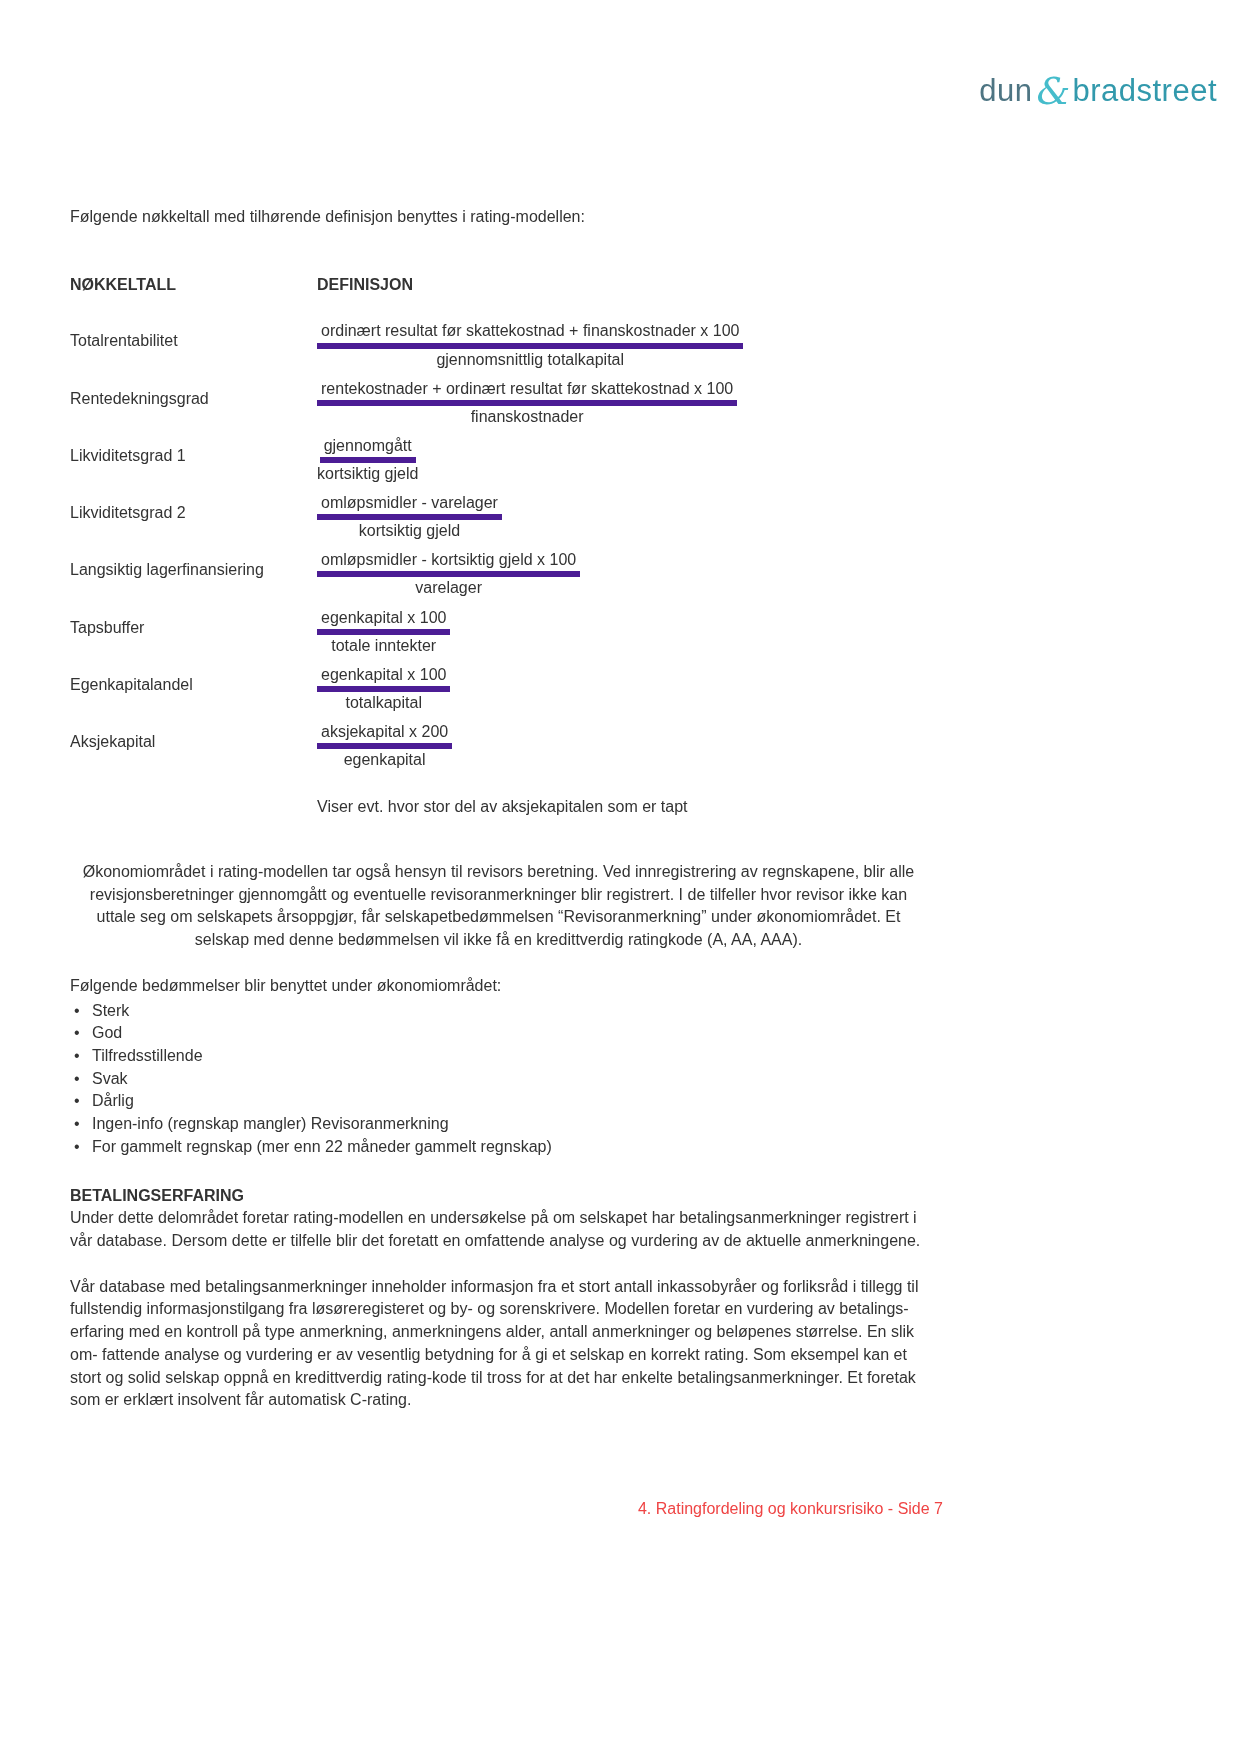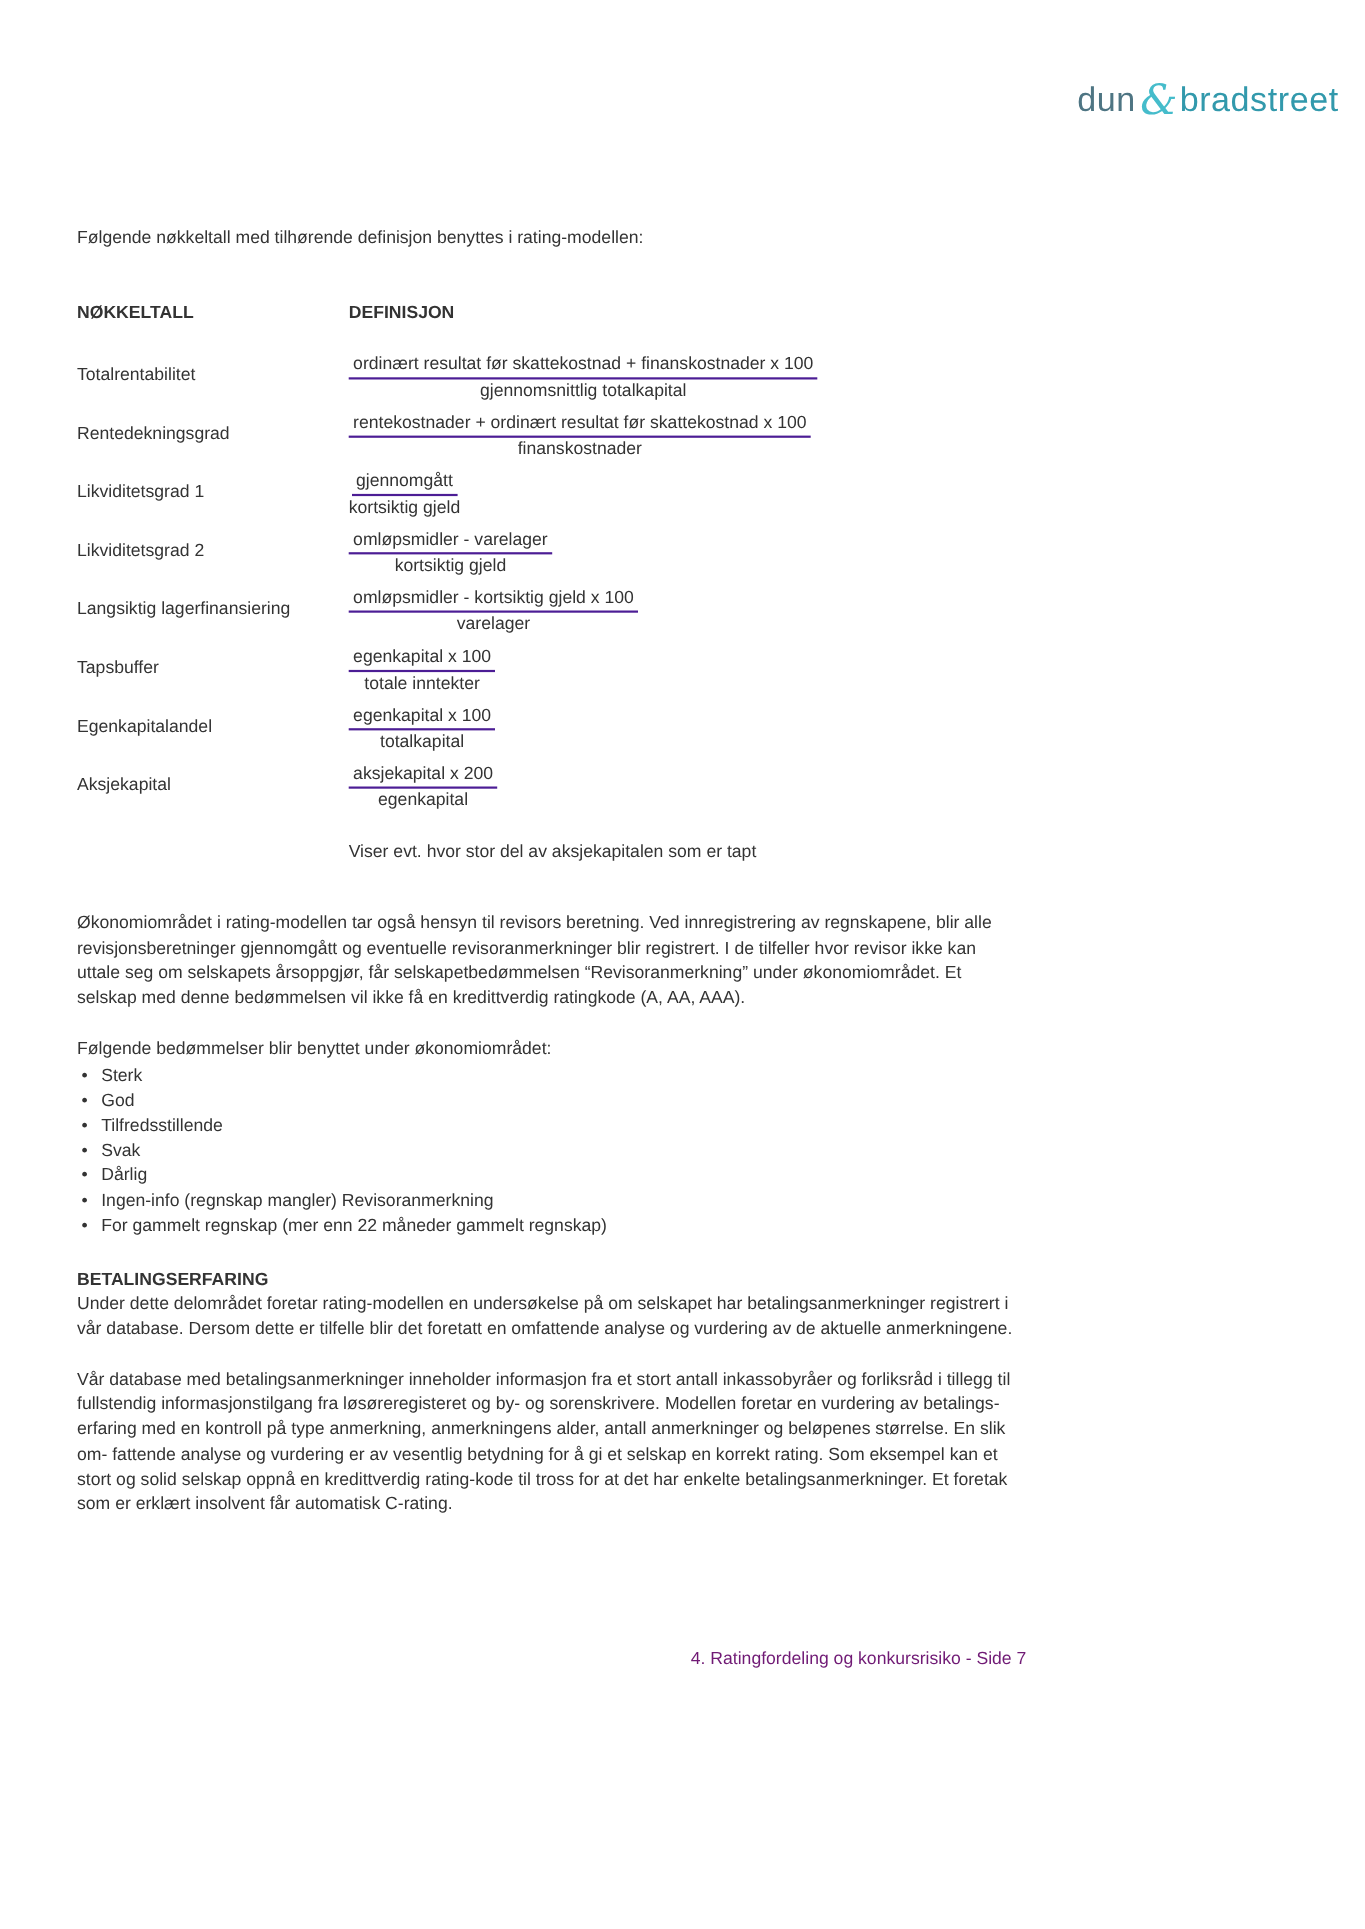--- a/index.html
+++ b/index.html
@@ -82,39 +82,40 @@
     flex: 1 1 auto;
   }
   .fraction {
     display: inline-block;
     text-align: center;
     vertical-align: top;
     line-height: 1.32;
   }
   .fraction .num {
     display: inline-block;
-    border-bottom: 2px solid #4c1d95;
+    border-bottom: 6px solid #4c1d95;
     padding: 0 4px 1px 4px;
   }
   .fraction .den {
     display: block;
   }
   .kv-note {
     margin-top: 26px;
   }
   .kv-note .kv-label {
     padding-top: 0;
   }
 
   
   .para {
     margin: 23px 0 0 0;
   }
   .para-okonomi {
     margin-top: 42px;
+    text-align: center;
   }
 
   
   .bullet-list {
     list-style: none;
     margin: 2px 0 0 0;
     padding: 0;
   }
   .bullet-list li {
     padding-left: 22px;
@@ -134,23 +135,23 @@
     font-weight: bold;
   }
   .section-heading + .para {
     margin-top: 0;
   }
 
   
   .page-footer {
     position: absolute;
     top: 1498px;
-    right: 284px;
+    right: 274px;
     font-size: 16px;
-    color: #701a75;
+    color: #ef4444;
   }
 </style>
 </head>
 <body>
 
 <div class="page">
 
   <header class="logo">
     <span class="logo-dun">dun</span><span class="logo-amp">&amp;</span><span class="logo-bradstreet">bradstreet</span>
   </header>

